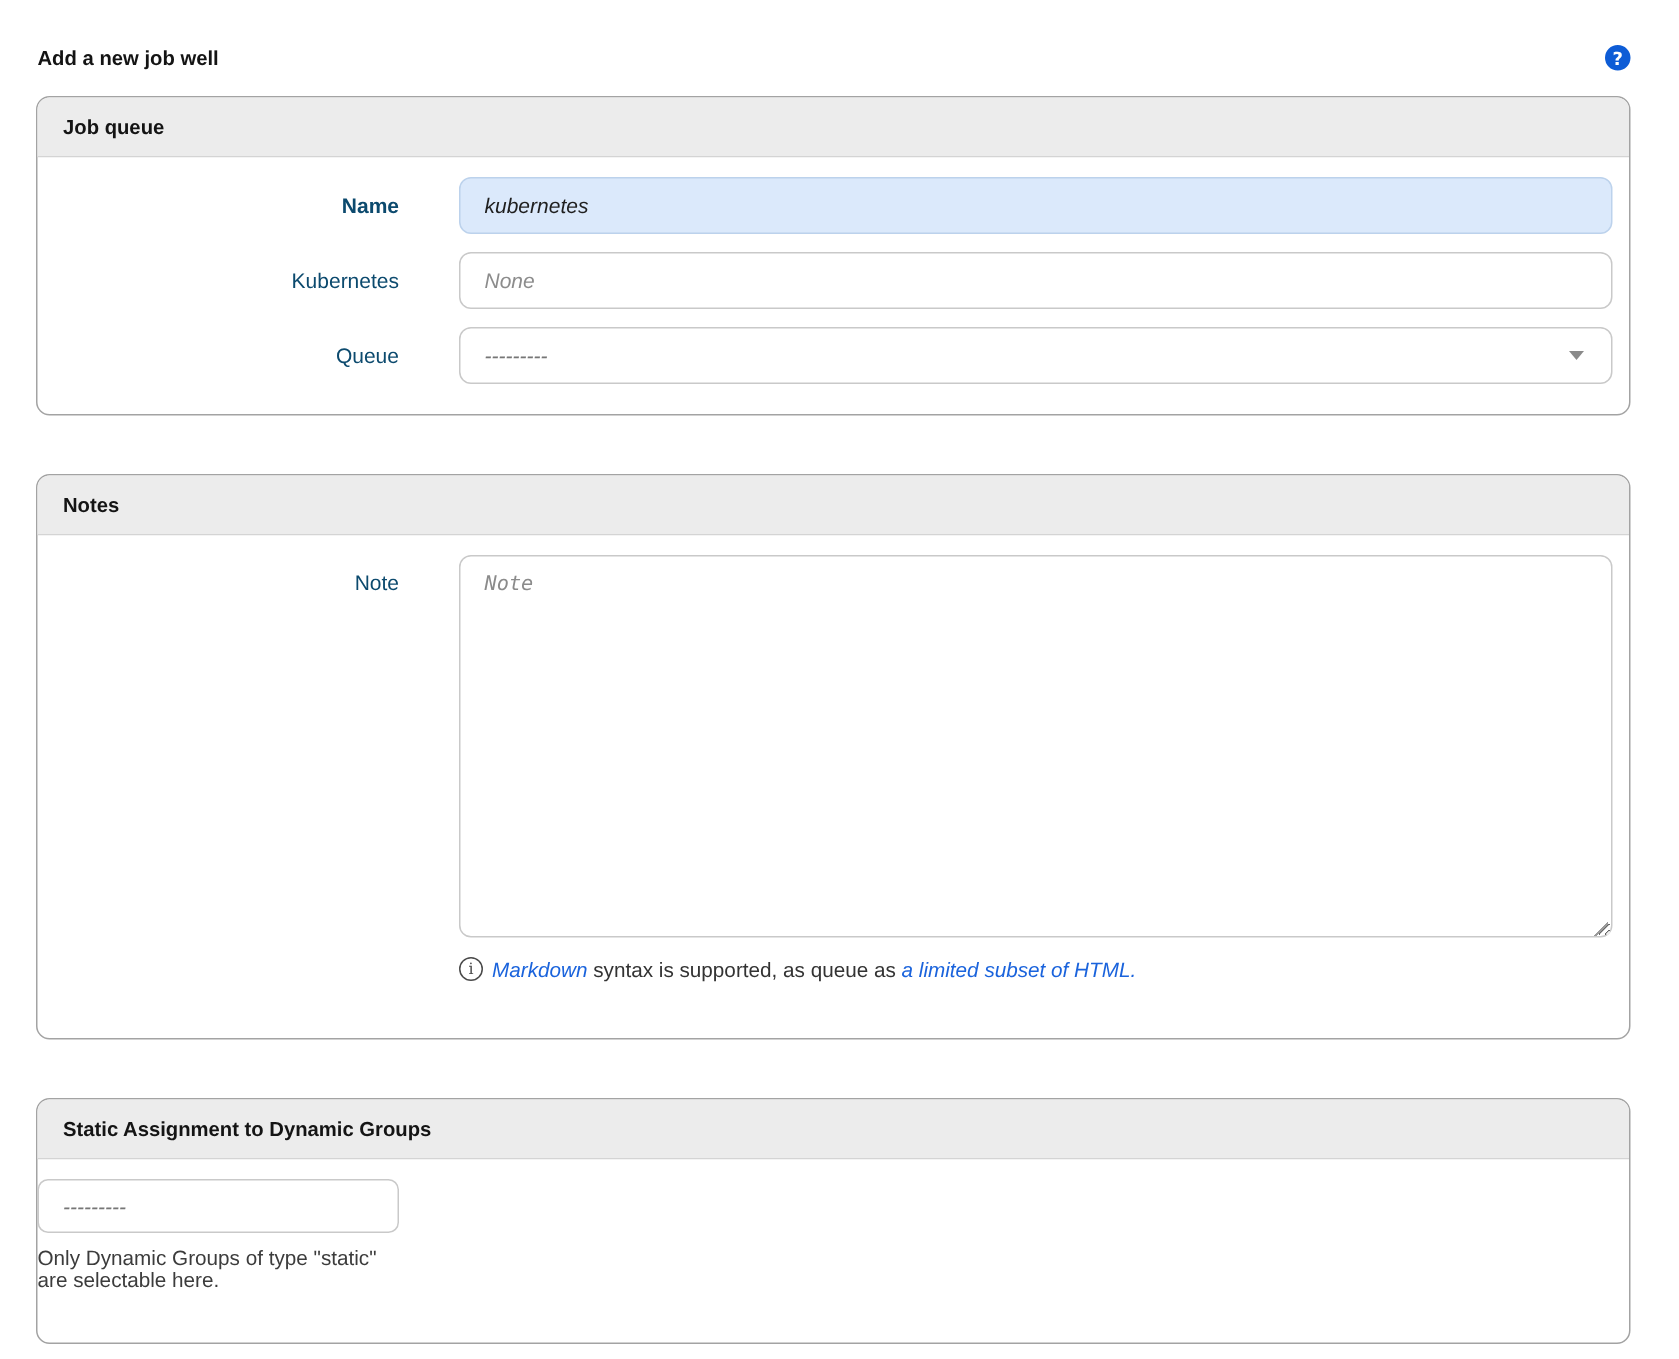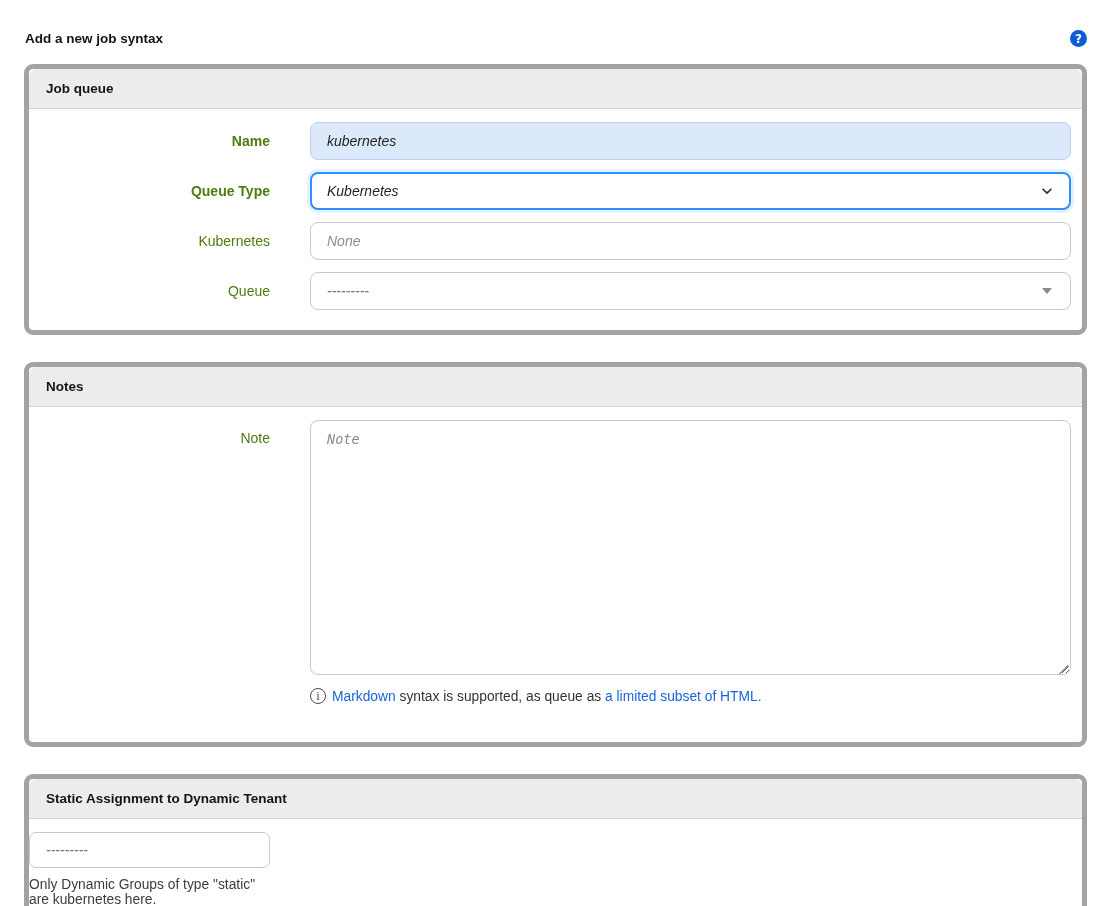--- a/index.html
+++ b/index.html
@@ -20,39 +20,39 @@
   .help-btn {
     width: 17px; height: 17px; border-radius: 50%;
     background: #0d5cd6; color: #ffffff;
     display: flex; align-items: center; justify-content: center;
     font-size: 12px; font-weight: bold; cursor: pointer;
     font-family: "DejaVu Sans", sans-serif;
   }
 
   
   .panel {
-    border: 5px solid #a3a3a3; border-radius: 9px;
-    background: #ffffff; margin-bottom: 27px;
+    border: 1px solid #a3a3a3; border-radius: 9px;
+    background: #ffffff; margin-bottom: 39px;
   }
   .panel-header {
     background: #ececec; border-bottom: 1px solid #d4d4d4;
     border-radius: 8px 8px 0 0;
     padding: 12px 17px; font-size: 13.5px; font-weight: bold; color: #141414;
   }
   .panel-body { padding: 7px 0 14px 0; }
 
   
   .row {
     display: grid; grid-template-columns: 241px 1fr;
     column-gap: 40px; align-items: center;
     padding: 6px 0; margin-right: 11px;
   }
   .row.top-align { align-items: start; }
   .row.top-align .lbl { padding-top: 10px; }
-  .lbl { text-align: right; font-size: 14px; color: #4d7c0f; }
+  .lbl { text-align: right; font-size: 14px; color: #0c4a6e; }
   .lbl.req { font-weight: bold; }
 
   .ctl { position: relative; }
 
   input.text, .selectish, textarea.note {
     width: 100%; height: 38px;
     border: 1px solid #c9c9c9; border-radius: 8px;
     padding: 0 16px; font-size: 14px;
     font-family: "Liberation Sans", sans-serif;
     color: #1f1f1f; background: #ffffff; outline: none; font-style: italic;
@@ -99,58 +99,47 @@
     margin-top: 10px; font-size: 13.8px; color: #333333;
     padding-bottom: 18px;
   }
   .info-icon {
     width: 16px; height: 16px; border-radius: 50%;
     border: 1.4px solid #4a4a4a; color: #4a4a4a;
     display: inline-flex; align-items: center; justify-content: center;
     font-size: 10.5px; line-height: 1; flex: none;
     font-family: "DejaVu Serif", serif;
   }
-  a.lnk { color: #1a63dc; text-decoration: none; cursor: pointer; }
+  a.lnk { color: #1a63dc; text-decoration: none; cursor: pointer; font-style: italic; }
 
   .field-help { margin-top: 9px; font-size: 13.8px; color: #3c3c3c; padding-bottom: 14px; }
   .panel-body.tight { padding-bottom: 14px; }
   .dg-field { height: 36px; border-radius: 7px; }
 </style>
 </head>
 <body>
 
 <div class="wrap">
 
   <div class="topbar">
-    <div class="page-title">Add a new job syntax</div>
+    <div class="page-title">Add a new job well</div>
     <div class="help-btn">?</div>
   </div>
 
   <div class="panel">
     <div class="panel-header">Job queue</div>
     <div class="panel-body">
 
       <div class="row">
         <div class="lbl req">Name</div>
         <div class="ctl">
           <input class="text name-filled" type="text" value="kubernetes" style="">
         </div>
       </div>
 
-      <div class="row">
-        <div class="lbl req">Queue Type</div>
-        <div class="ctl">
-          <div class="selectish focused">
-            <span class="val">Kubernetes</span>
-            <svg class="chevron" viewBox="0 0 16 16">
-              <path d="M3.5 6 L8 10.5 L12.5 6" fill="none" stroke="#333333" stroke-width="2" stroke-linecap="round" stroke-linejoin="round"></path>
-            </svg>
-          </div>
-        </div>
-      </div>
 
       <div class="row">
         <div class="lbl">Kubernetes</div>
         <div class="ctl">
           <input class="text" type="text" placeholder="None" style="">
         </div>
       </div>
 
       <div class="row">
         <div class="lbl">Queue</div>
@@ -180,28 +169,28 @@
             <span class="info-icon">i</span>
             <span><a class="lnk">Markdown</a><span> syntax is supported, as queue as </span><a class="lnk">a limited subset of HTML.</a></span>
           </div>
         </div>
       </div>
 
     </div>
   </div>
 
   <div class="panel">
-    <div class="panel-header">Static Assignment to Dynamic Tenant</div>
+    <div class="panel-header">Static Assignment to Dynamic Groups</div>
     <div class="panel-body tight">
 
       <div class="row top-align">
         <div class="ctl">
           <div class="selectish dg-field">
             <span class="val dashes">---------</span>
           </div>
-          <div class="field-help">Only Dynamic Groups of type "static" are kubernetes here.</div>
+          <div class="field-help">Only Dynamic Groups of type "static" are selectable here.</div>
         </div>
       </div>
 
     </div>
   </div>
 
 </div>
 
 </body></html>

